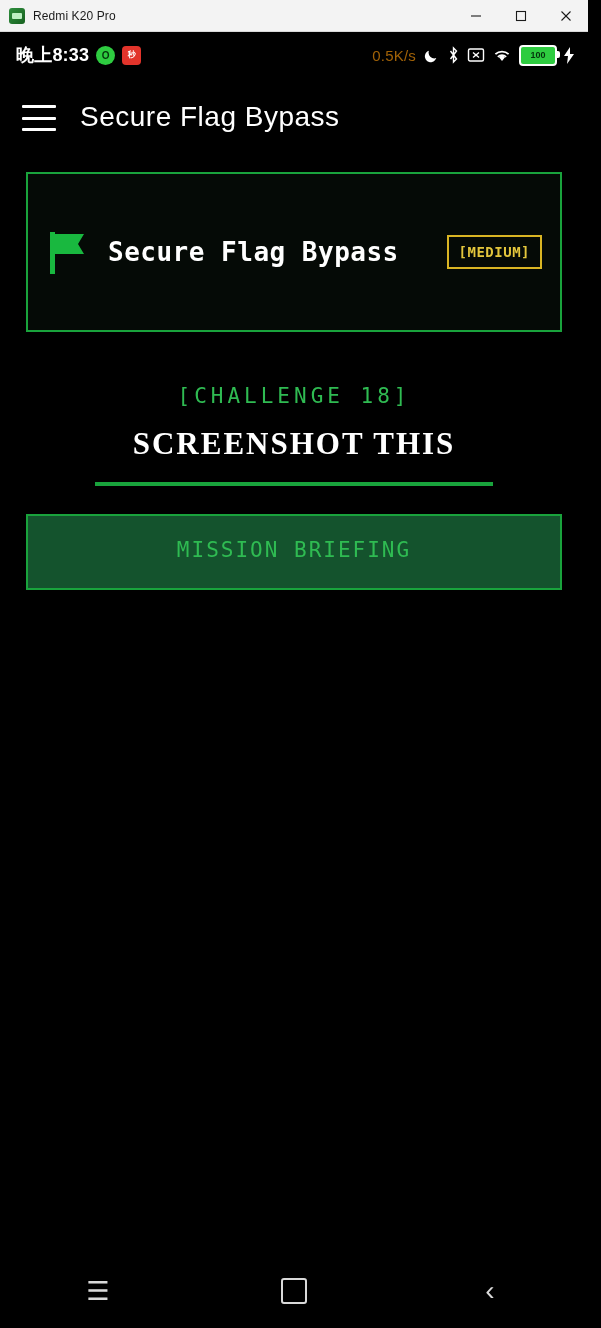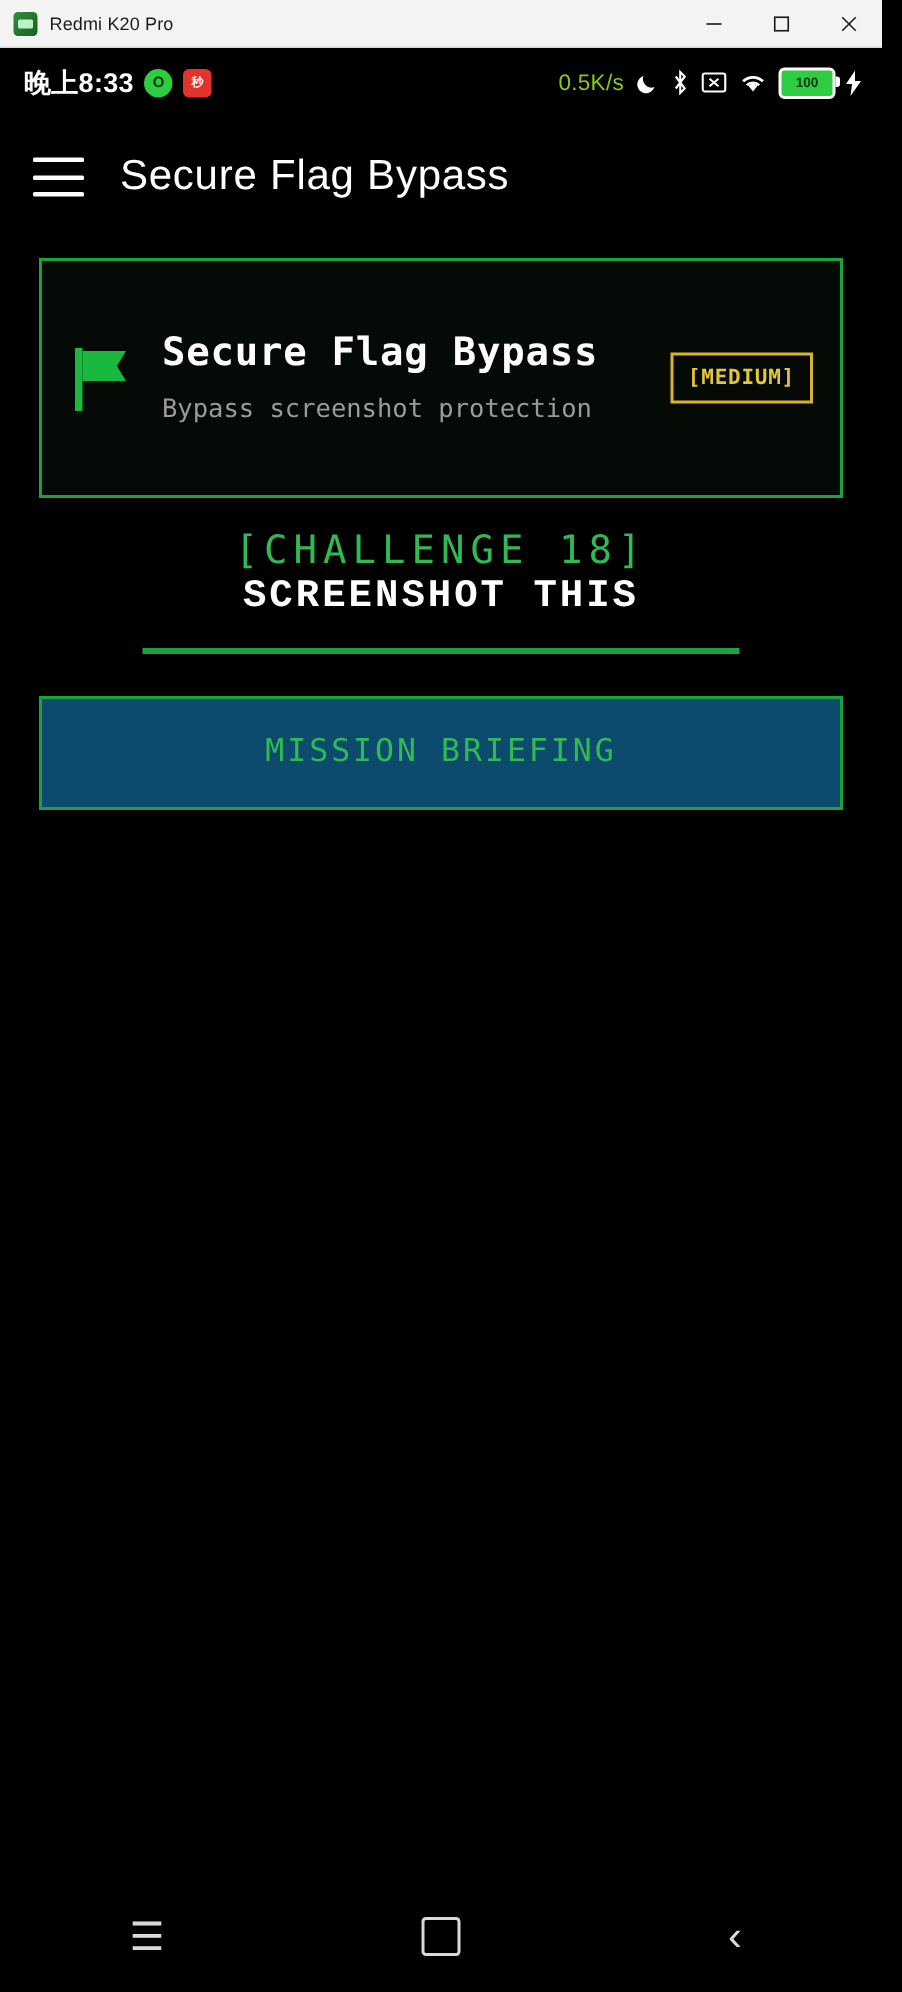--- a/index.html
+++ b/index.html
@@ -121,21 +121,21 @@
     line-height: 1;
   }
   .status-right {
     display: flex;
     align-items: center;
     gap: 7px;
     font-size: 15px;
   }
   .status-speed {
     font-size: 15px;
-    color: #84cc16;
+    color: #a16207;
     letter-spacing: 0.2px;
   }
   .sicon { color: #ffffff; display: flex; align-items: center; }
   .battery {
     width: 34px; height: 17px;
     border: 2px solid #ffffff;
     border-radius: 4px;
     position: relative;
     display: flex;
     align-items: center;
@@ -239,42 +239,43 @@
     padding: 7px 10px;
     letter-spacing: 0.5px;
     align-self: center;
     font-weight: bold;
   }
 
   .challenge-num {
     text-align: center;
     color: #2fbb52;
     font-family: "DejaVu Sans Mono", monospace;
-    font-size: 26px;
+    font-size: 21px;
     letter-spacing: 4px;
-    margin-top: 20px;
+    margin-top: 52px;
   }
   .screen-title {
     text-align: center;
     color: #ffffff;
-    font-family: Liberation Mono, monospace;
-    font-size: 26px;
+    font-family: Liberation Serif, serif;
+    font-size: 31px;
     font-weight: bold;
     letter-spacing: 2px;
+    margin-top: 18px;
   }
   .underline {
     width: 398px;
     height: 4px;
     background: #19a33c;
     margin: 20px auto 0;
   }
 
   .briefing {
     border: 2px solid #19a33c;
-    background: #0c4a6e;
+    background: #14532d;
     margin-top: 28px;
     padding: 22px 24px 26px;
     box-sizing: border-box;
   }
   .briefing-title {
     text-align: center;
     color: #2fbb52;
     font-family: "DejaVu Sans Mono", monospace;
     font-size: 21px;
     letter-spacing: 2px;
@@ -422,21 +423,20 @@
 
     <div class="challenge-card">
       <div class="flag-icon">
         <svg width="42" height="48" viewBox="0 0 42 48">
           <rect x="2" y="4" width="5" height="42" fill="#19b83f"></rect>
           <path d="M7 6h29l-6 10 6 10H7z" fill="#19b83f"></path>
         </svg>
       </div>
       <div class="card-text">
         <div class="card-title">Secure Flag Bypass</div>
-        <div class="card-sub">Bypass screenshot protection</div>
       </div>
       <div class="difficulty">[MEDIUM]</div>
     </div>
 
     <div class="challenge-num">[CHALLENGE 18]</div>
     <div class="screen-title">SCREENSHOT THIS</div>
     <div class="underline"></div>
 
     <div class="briefing">
       <div class="briefing-title">MISSION BRIEFING</div>

